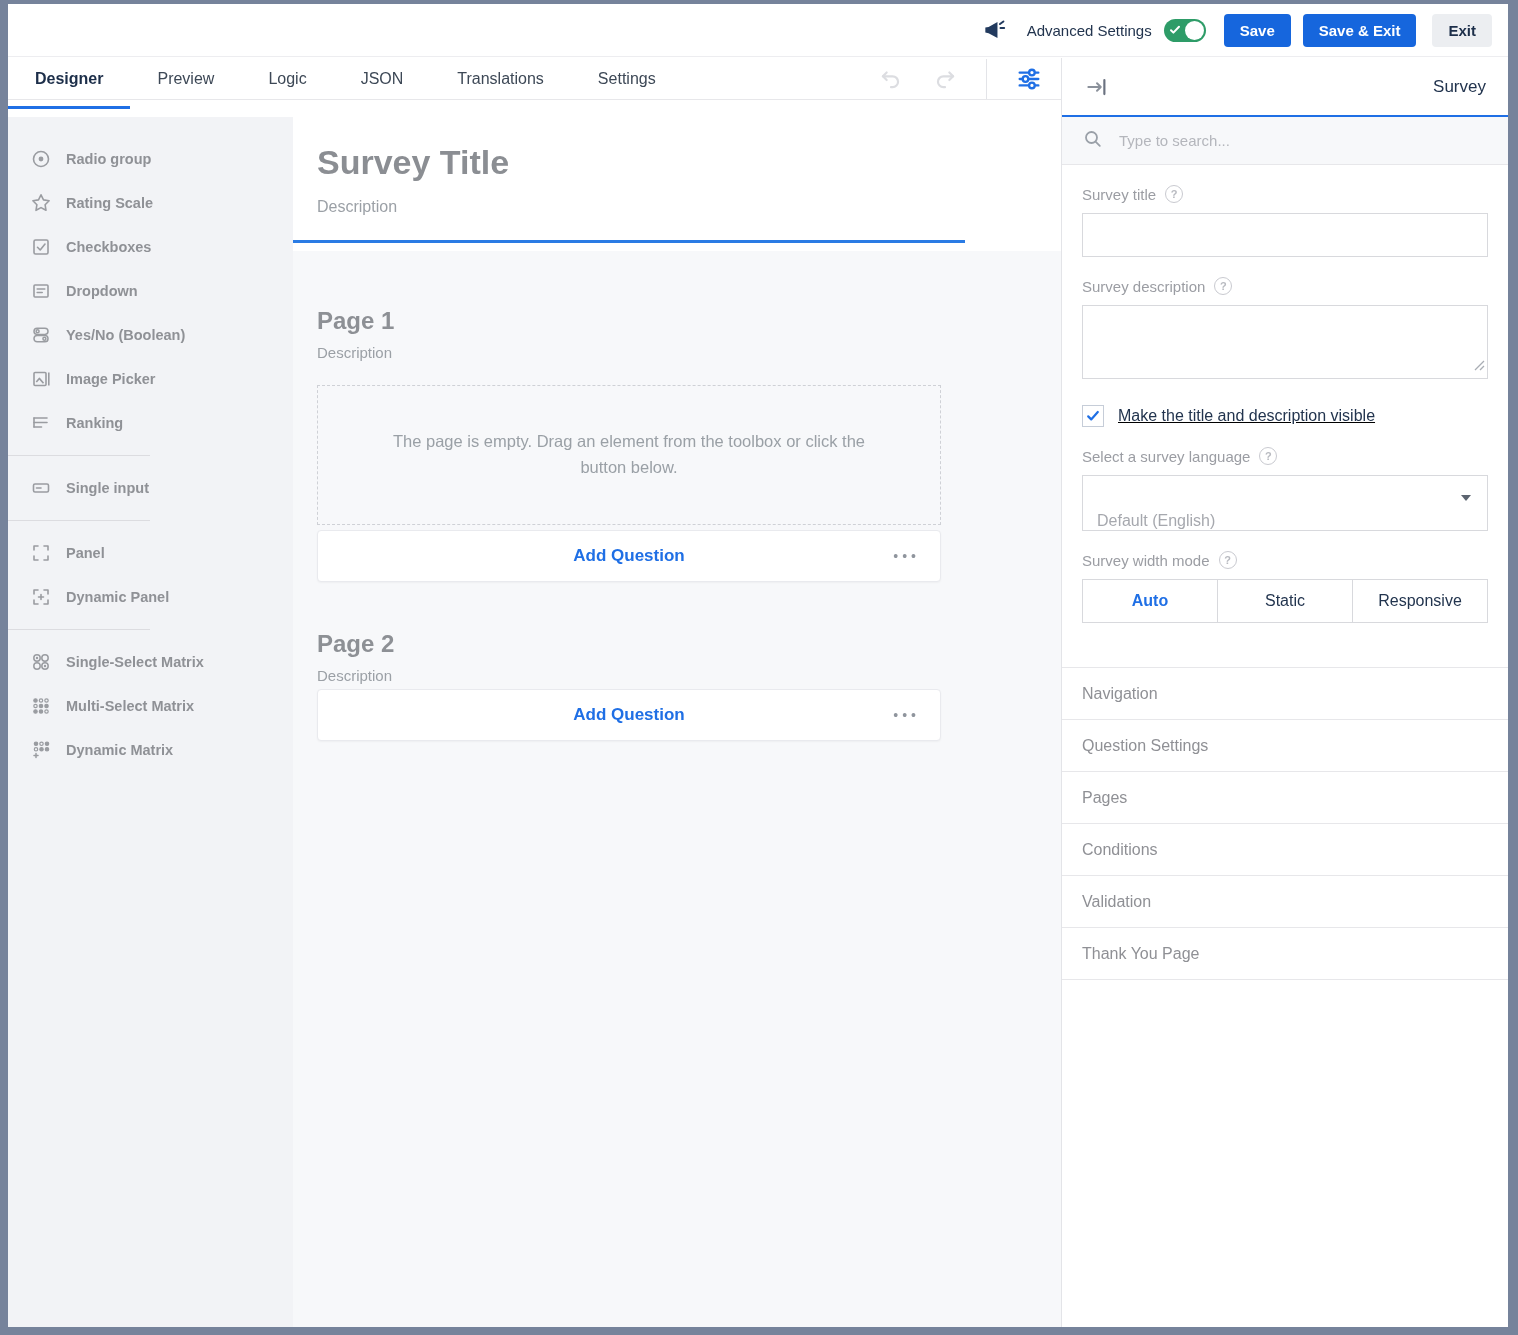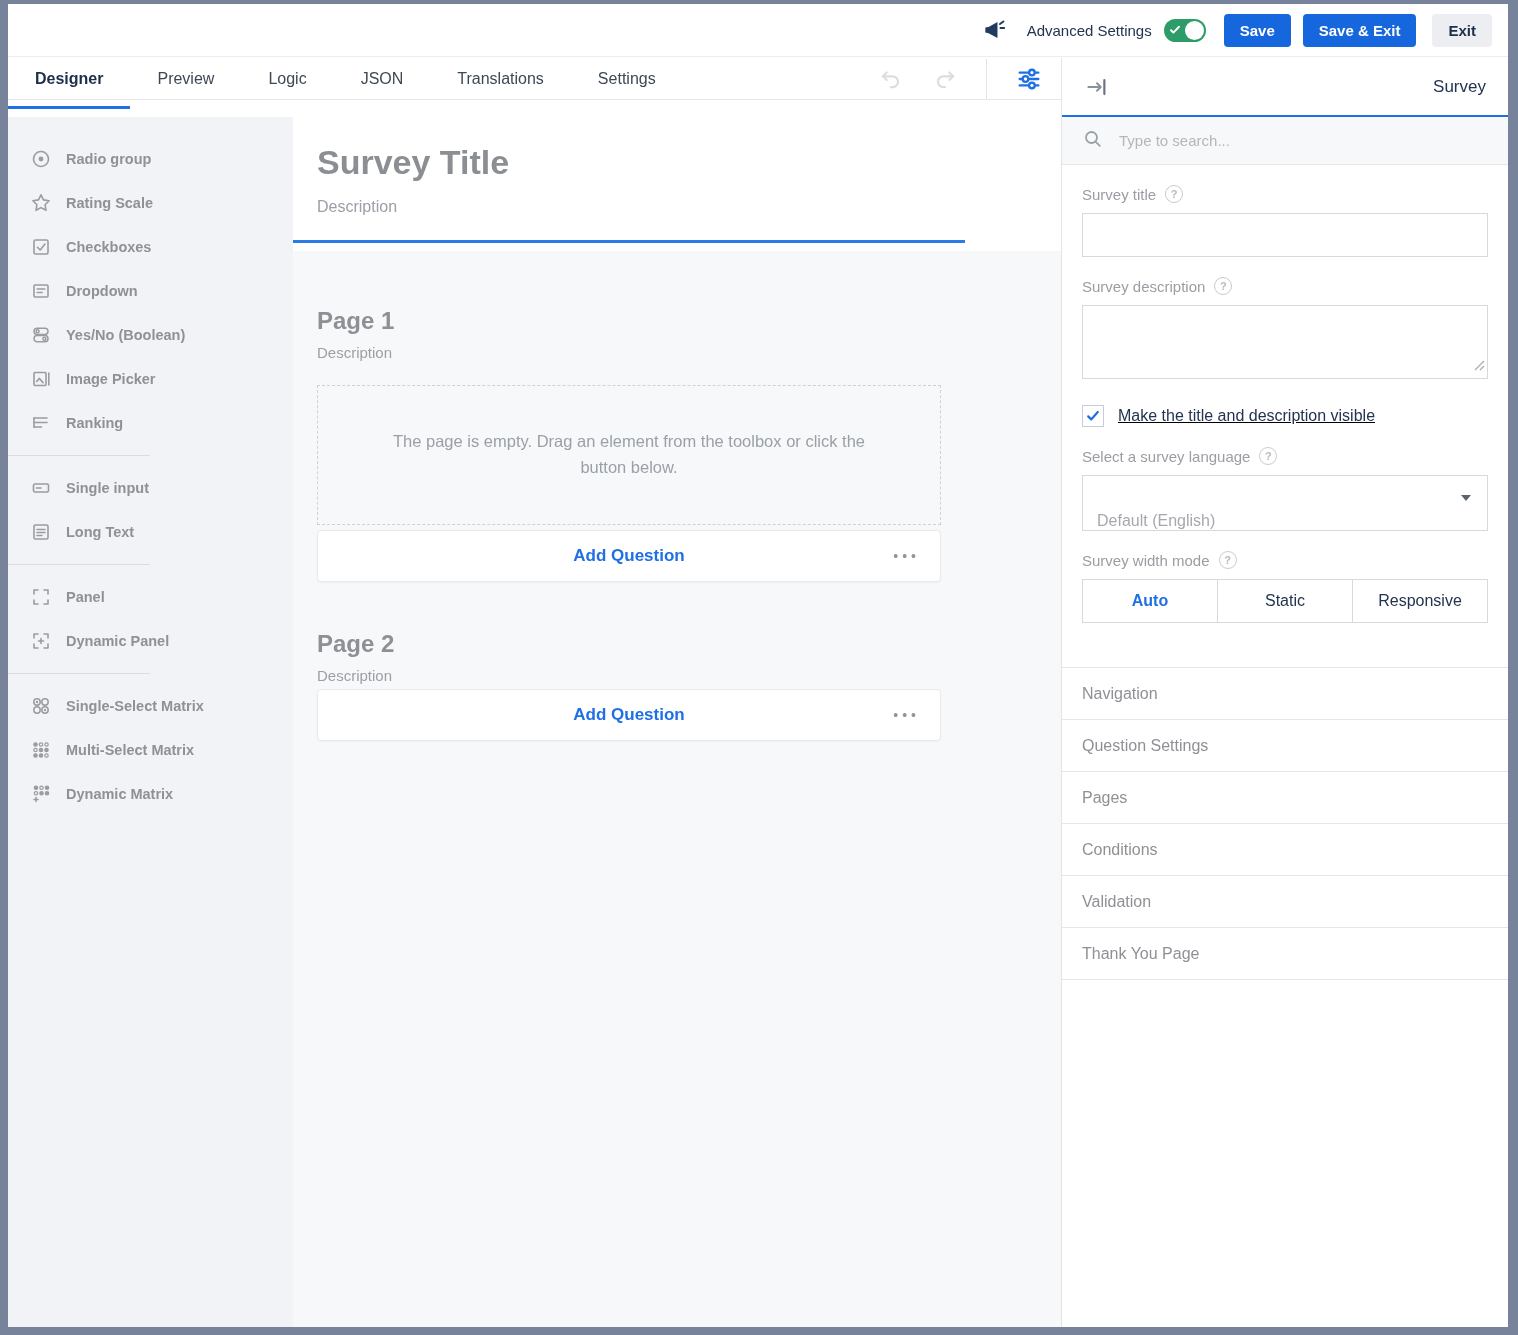--- a/index.html
+++ b/index.html
@@ -297,27 +297,20 @@
 
       <div class="tb-sep"></div>
 
       <div class="tb-item">
         <svg width="22" height="22" viewBox="0 0 22 22" fill="none" stroke="#9a9ca1" stroke-width="1.6" stroke-linecap="round">
             <rect x="3.5" y="7" width="15" height="8" rx="1.5"></rect>
             <path d="M6.5 11h4.5"></path>
           </svg>
         <span>Single input</span>
       </div>
-      <div class="tb-item">
-        <svg width="22" height="22" viewBox="0 0 22 22" fill="none" stroke="#9a9ca1" stroke-width="1.6" stroke-linecap="round">
-            <rect x="4" y="4" width="14" height="14" rx="1.5"></rect>
-            <path d="M7 8.5h8M7 11.5h8M7 14.5h5"></path>
-          </svg>
-        <span>Long Text</span>
-      </div>
 
       <div class="tb-sep"></div>
 
       <div class="tb-item">
         <svg width="22" height="22" viewBox="0 0 22 22" fill="none" stroke="#9a9ca1" stroke-width="1.6" stroke-linecap="round" stroke-linejoin="round">
             <path d="M4 8V4h4M14 4h4v4M18 14v4h-4M8 18H4v-4"></path>
           </svg>
         <span>Panel</span>
       </div>
       <div class="tb-item">

